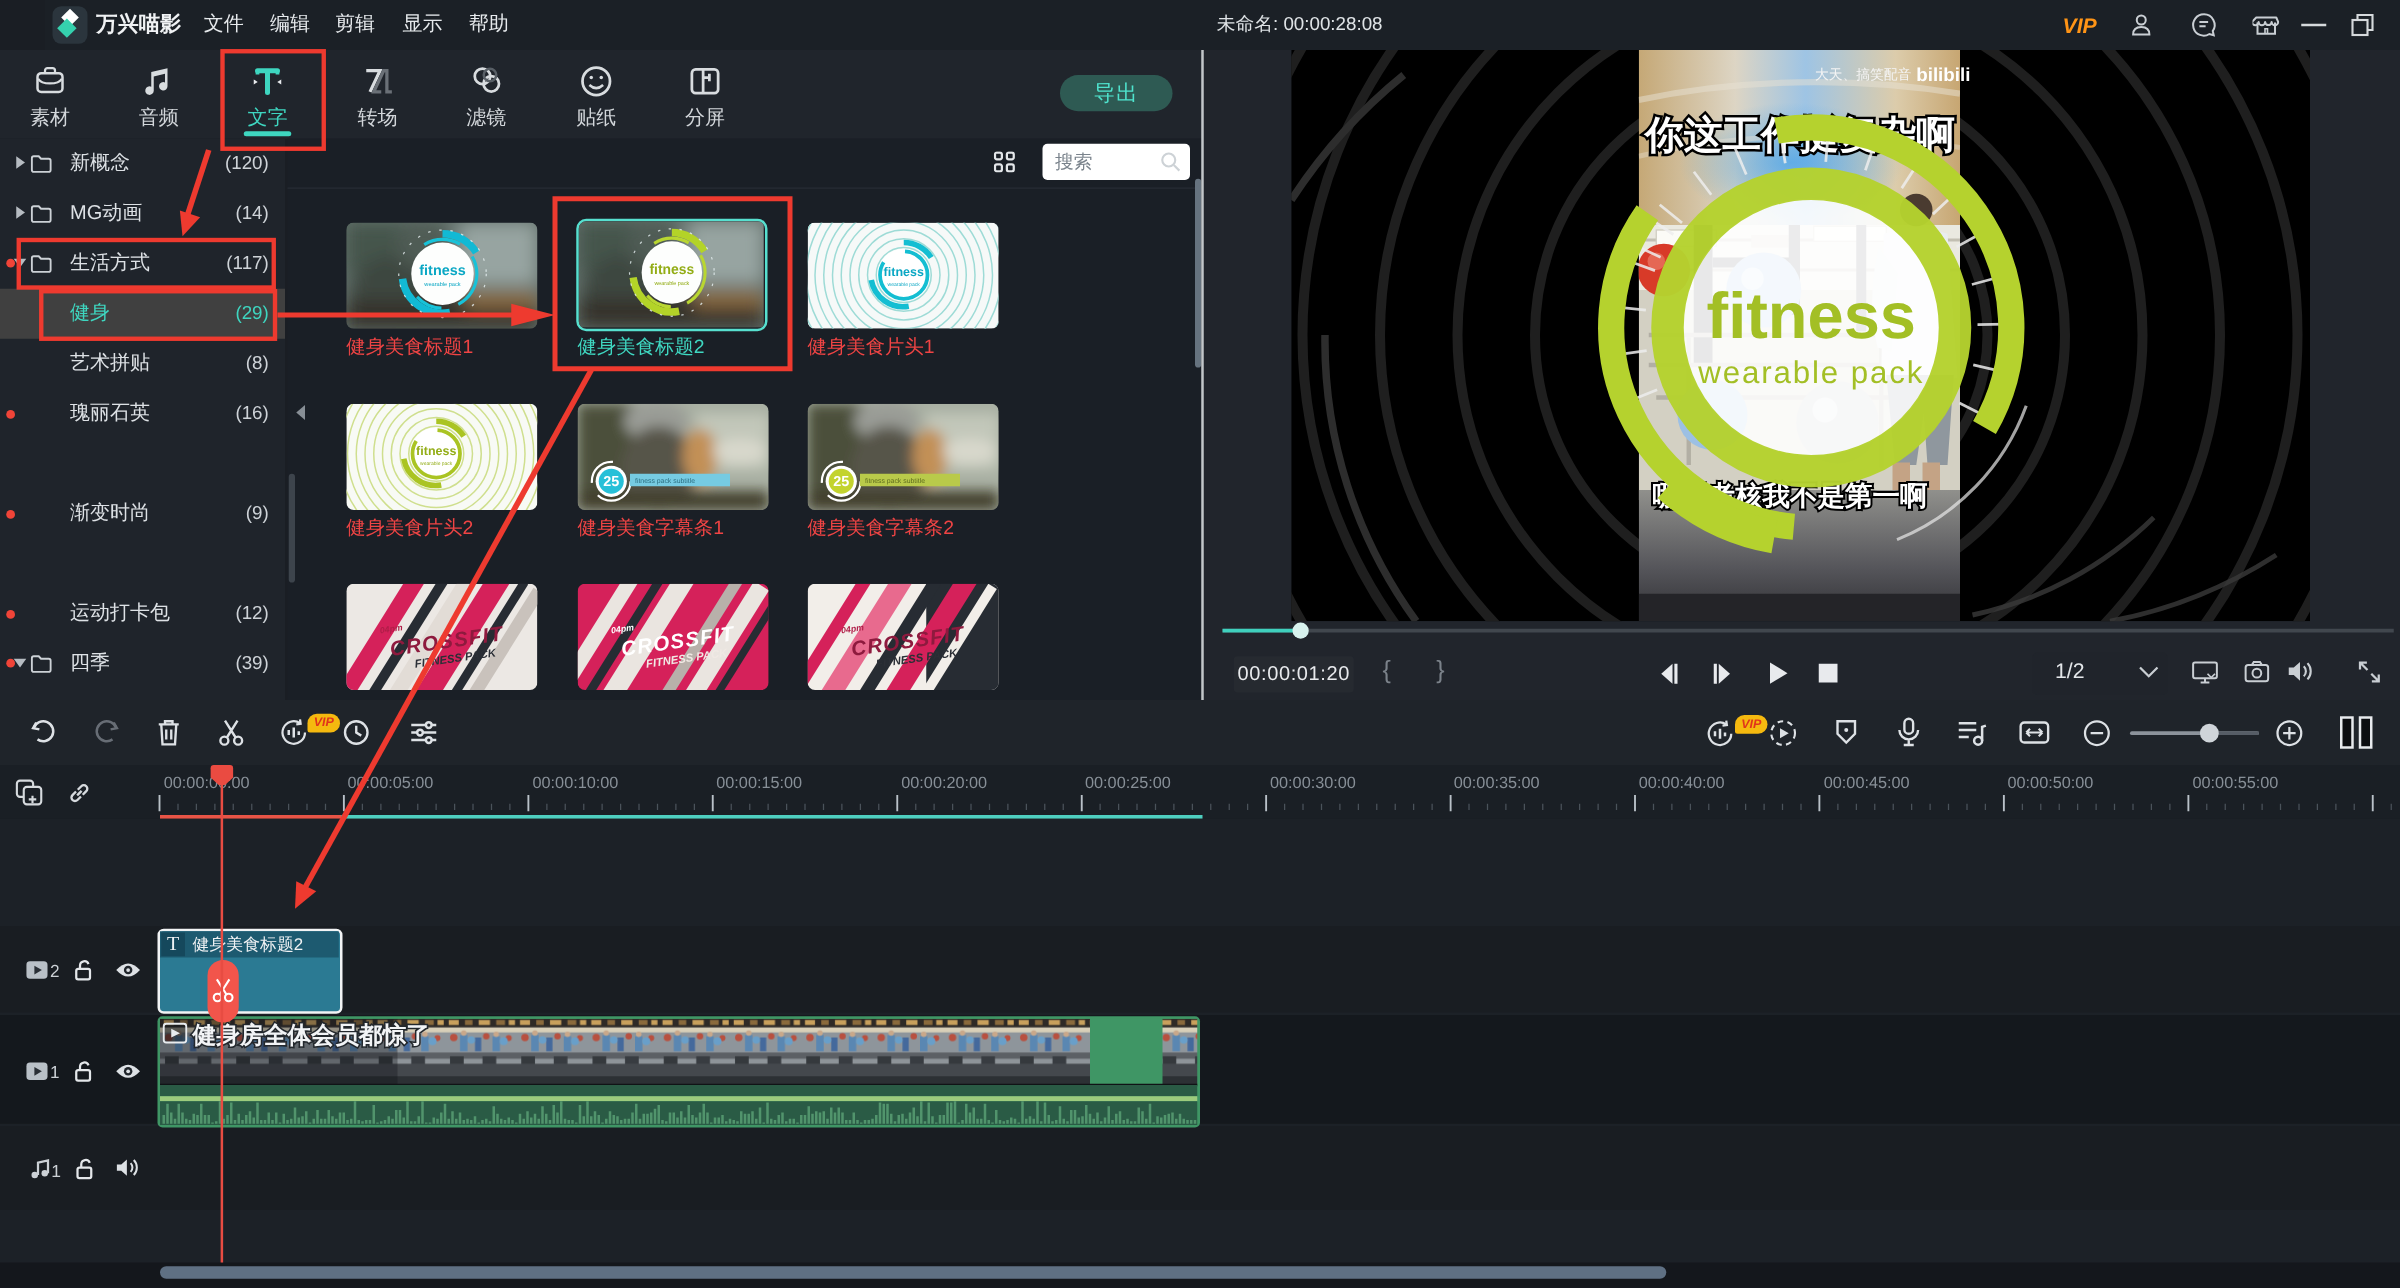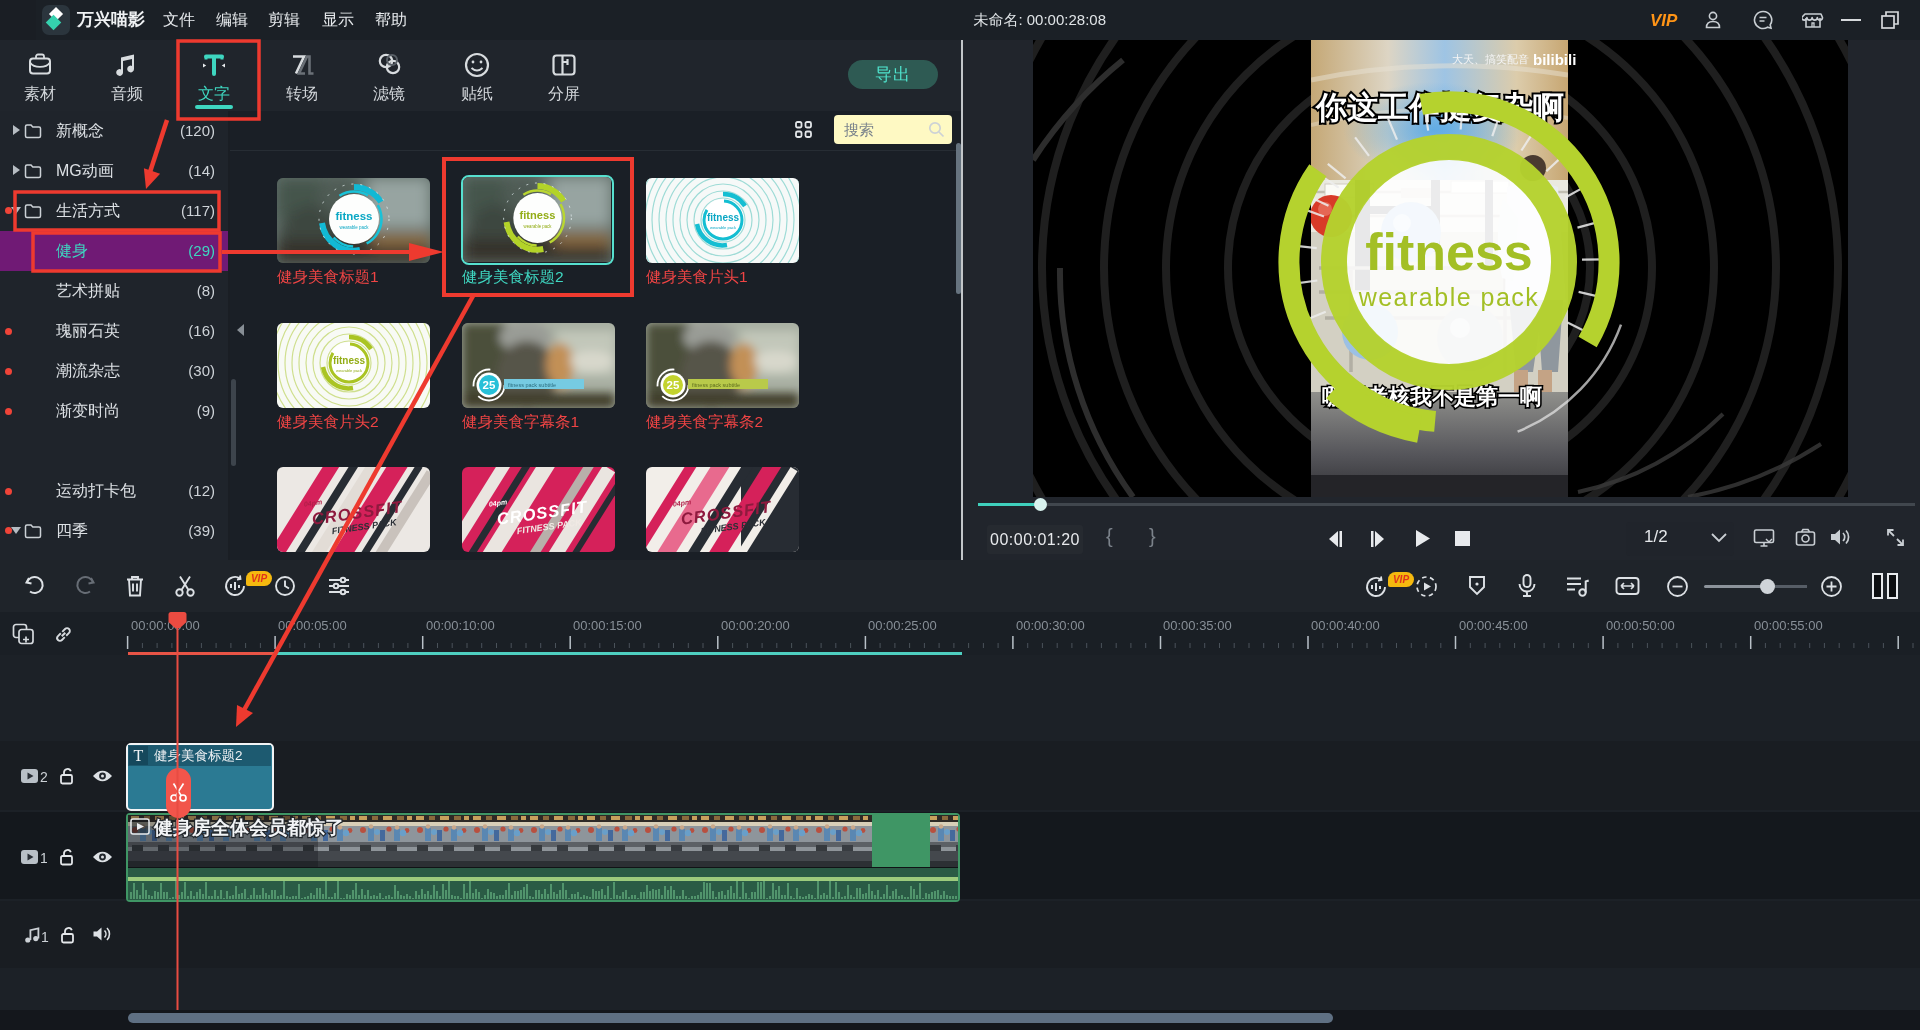--- a/index.html
+++ b/index.html
@@ -16,21 +16,21 @@
 .tbitem { position:absolute; top:0; width:88px; height:71px; text-align:center; }
 .tbitem .lbl { position:absolute; top:44px; width:100%; font-size:16px; color:#d2d6da; }
 .tbitem svg { position:absolute; left:50%; top:10px; transform:translateX(-50%); }
 #tb-active .lbl { color:#3ed6c0; }
 #tb-underline { background:#3ed6c0; border-radius:2px; }
 
 #sidebar { left:0; top:111px; width:228px; height:449px; background:#1f242b; overflow:hidden; }
 .srow { position:absolute; left:0; width:228px; height:40px; }
 .srow .txt { position:absolute; left:56px; top:0; line-height:40px; font-size:16px; color:#dde1e5; }
 .srow .cnt { position:absolute; right:13px; top:0; line-height:40px; font-size:15px; color:#ced3d8; }
-.srow.sel { background:#701a75; }
+.srow.sel { background:#404040; }
 .srow.sel .txt, .srow.sel .cnt { color:#3ed6c0; }
 .dot { position:absolute; left:5px; top:17px; width:7px; height:7px; border-radius:50%; background:#f04438; }
 .tri { position:absolute; width:0; height:0; }
 .folder { position:absolute; left:24px; top:12px; }
 
 #content { left:230px; top:111px; width:732px; height:449px; background:#1a1f26; }
 .thumb { position:absolute; width:153px; height:85px; border-radius:6px; overflow:hidden; }
 .ttitle { position:absolute; width:170px; font-size:15.5px; color:#ef4444; }
 
 #preview { left:963px; top:40px; width:957px; height:520px; background:#21252c; }
@@ -168,25 +168,20 @@
         <div class="cnt">(29)</div>
       </div>
     <div class="srow" style="top:160px">
         <div class="txt">艺术拼贴</div>
         <div class="cnt">(8)</div>
       </div>
     <div class="srow" style="top:200px">
         <div class="dot"></div>
         <div class="txt">瑰丽石英</div>
         <div class="cnt">(16)</div>
-      </div>
-    <div class="srow" style="top:240px">
-        <div class="dot"></div>
-        <div class="txt">潮流杂志</div>
-        <div class="cnt">(30)</div>
       </div>
     <div class="srow" style="top:280px">
         <div class="dot"></div>
         <div class="txt">渐变时尚</div>
         <div class="cnt">(9)</div>
       </div>
     <div class="srow" style="top:360px">
         <div class="dot"></div>
         <div class="txt">运动打卡包</div>
         <div class="cnt">(12)</div>
@@ -203,21 +198,21 @@
   </div>
   <div class="abs" style="left:231px;top:379px;width:5px;height:87px;border-radius:2.5px;background:#3d444c;z-index:5"></div>
   <div class="abs" style="left:237px;top:324px;width:0;height:0;border-right:7px solid #878e95;border-top:6px solid transparent;border-bottom:6px solid transparent;z-index:5"></div>
   <div id="content" class="abs">
     <svg class="abs" style="left:565px;top:10px" width="17" height="17" viewBox="0 0 17 17" fill="none" stroke="#e3e6e9" stroke-width="1.8">
       <rect x="1" y="1" width="5.5" height="5.5" rx="1.5"></rect>
         <rect x="10.5" y="1" width="5.5" height="5.5" rx="1.5"></rect>
       <rect x="1" y="10.5" width="5.5" height="5.5" rx="1.5"></rect>
         <rect x="10.5" y="10.5" width="5.5" height="5.5" rx="1.5"></rect>
     </svg>
-    <div class="abs" style="left:604px;top:4px;width:118px;height:29px;border-radius:4px;background:#fef9c3">
+    <div class="abs" style="left:604px;top:4px;width:118px;height:29px;border-radius:4px;background:#ffffff">
       <div class="abs" style="left:10px;top:0;line-height:29px;font-size:15px;color:#7a838c">搜索</div>
       <svg class="abs" style="left:94px;top:6px" width="17" height="17" viewBox="0 0 17 17" fill="none" stroke="#cdd2d6" stroke-width="1.7">
         <circle cx="7" cy="7" r="5.2"></circle>
           <path d="M11 11 L15.5 15.5"></path>
       </svg>
     </div>
     <div class="abs" style="left:0px;top:39px;width:732px;height:1px;background:#272d34"></div>
 
     <div class="thumb" style="left:47px;top:67px">
       <svg width="153" height="85" viewBox="0 0 153 85">

